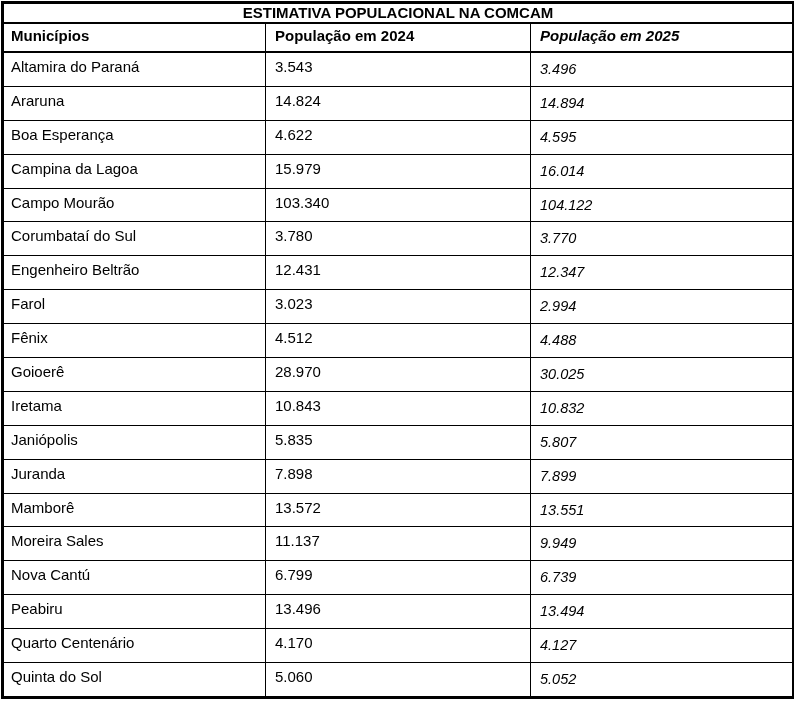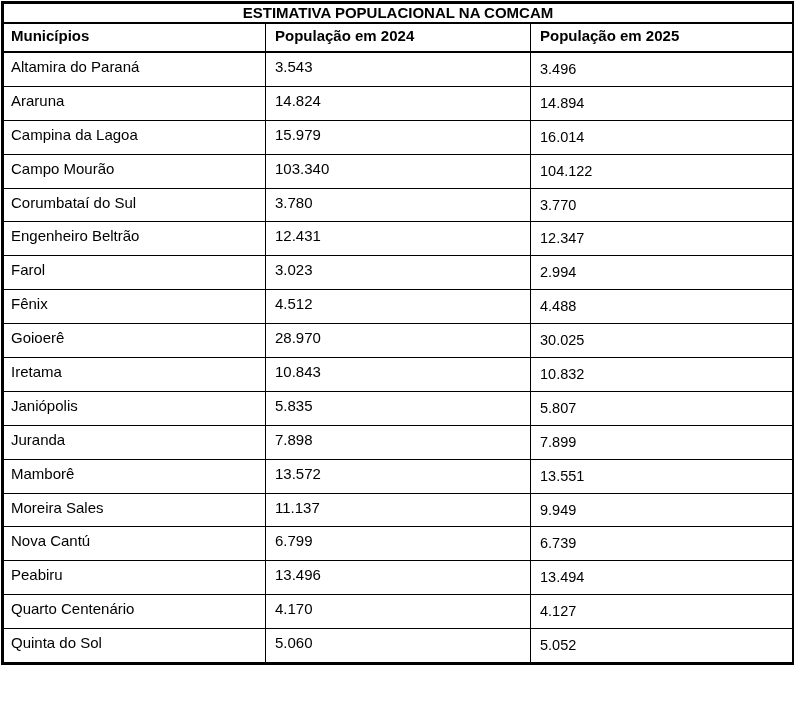--- a/index.html
+++ b/index.html
@@ -44,21 +44,21 @@
     font-size: 15px;
     font-weight: bold;
     text-align: left;
     padding-top: 3px;
     border-bottom: 2px solid #000000;
   }
   
   tr.data-row td { height: 24.9px; font-size: 15px; }
   td.c0, th.h0 { padding-left: 7px; }
   td.c1, th.h1 { padding-left: 9px; }
-  td.c2, th.h2 { padding-left: 9px; }
+  td.c2, th.h2 { padding-left: 9px; font-style: italic; }
   tr.data-row td.c0, tr.data-row td.c1 { padding-top: 5px; }
   tr.data-row td.c2 { padding-top: 8px; font-size: 14.5px; margin-left: 12px; }
 </style>
 </head>
 <body>
 
 <table class="pop-table">
   <colgroup>
     <col style="width:263px">
     <col style="width:265px">
@@ -77,20 +77,25 @@
   <tbody id="rows-body">
   <tr class="data-row">
         <td class="c0">Altamira do Paraná</td>
         <td class="c1">3.543</td>
         <td class="c2">3.496</td>
       </tr>
       <tr class="data-row">
         <td class="c0">Araruna</td>
         <td class="c1">14.824</td>
         <td class="c2">14.894</td>
+      </tr>
+      <tr class="data-row">
+        <td class="c0">Boa Esperança</td>
+        <td class="c1">4.622</td>
+        <td class="c2">4.595</td>
       </tr>
       <tr class="data-row">
         <td class="c0">Campina da Lagoa</td>
         <td class="c1">15.979</td>
         <td class="c2">16.014</td>
       </tr>
       <tr class="data-row">
         <td class="c0">Campo Mourão</td>
         <td class="c1">103.340</td>
         <td class="c2">104.122</td>

